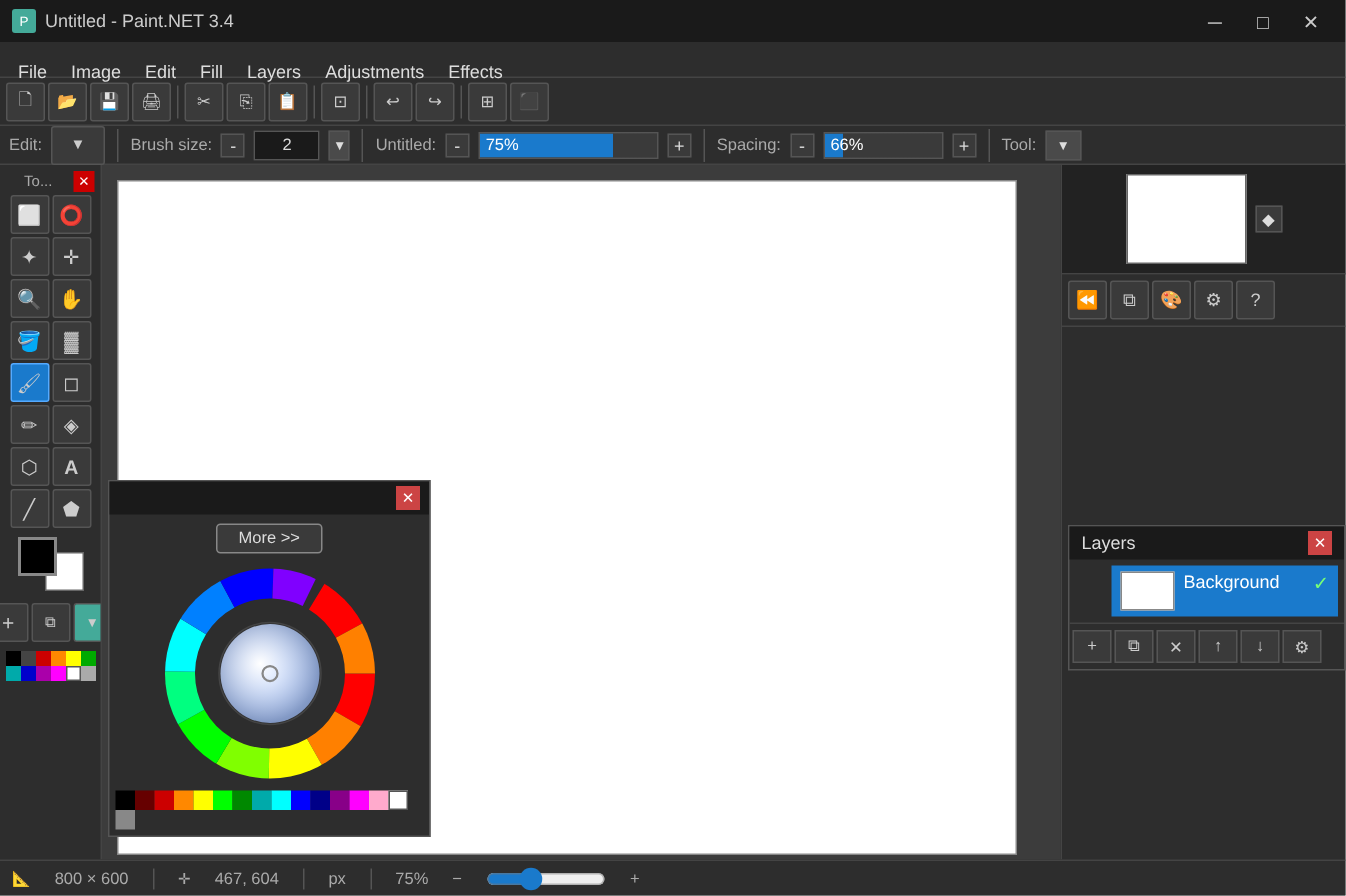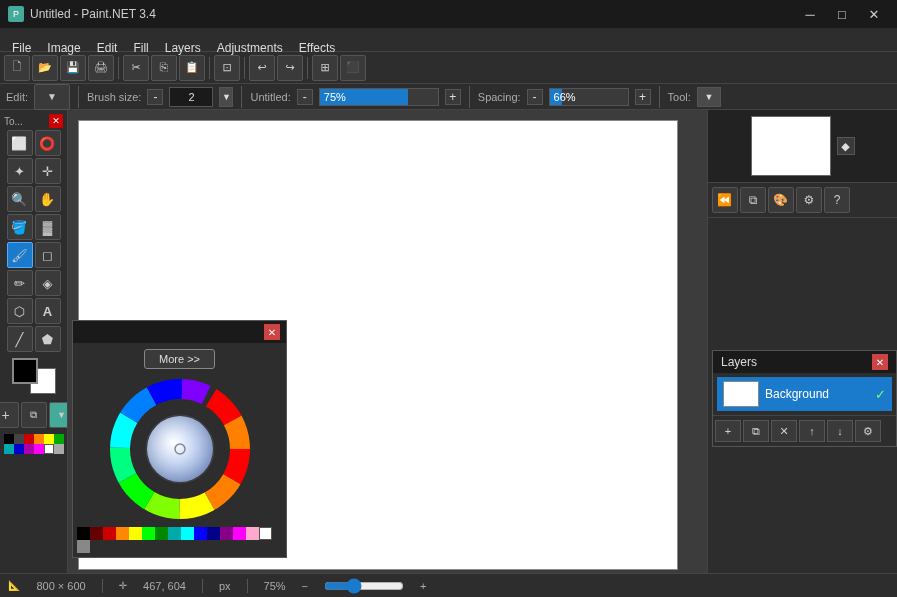--- a/index.html
+++ b/index.html
@@ -31,21 +31,21 @@
     .opt-val { background: #1a1a1a; border: 1px solid #555; color: #ddd; width: 44px; height: 20px; text-align: center; font-size: 11px; display: flex; align-items: center; justify-content: center; }
     .opt-val input { background: transparent; border: none; color: #ddd; width: 100%; text-align: center; font-size: 11px; outline: none; }
     .opt-dropdown { width: 14px; height: 20px; background: #4a4a4a; border: 1px solid #555; display: flex; align-items: center; justify-content: center; cursor: pointer; font-size: 9px; color: #ddd; }
 
     
     #main { display: flex; height: calc(597px - 28px - 24px - 32px - 26px - 24px); }
 
     
     #toolspanel { width: 68px; background: #2d2d2d; border-right: 1px solid #444; display: flex; flex-direction: column; align-items: center; padding: 4px 2px; gap: 2px; overflow: hidden; }
     .tool-label-row { display: flex; align-items: center; gap: 2px; width: 100%; padding: 0 2px; }
-    .tool-label { font-size: 10px; color: #aaa; flex: 1; }
+    .tool-label { font-size: 10px; color: #aaa; flex: 1; text-align: center; }
     .tool-close { width: 14px; height: 14px; background: #c00; display: flex; align-items: center; justify-content: center; font-size: 9px; color: white; cursor: pointer; }
     .tool-row { display: flex; gap: 2px; }
     .tool-btn { width: 26px; height: 26px; background: #3a3a3a; border: 1px solid #555; display: flex; align-items: center; justify-content: center; cursor: pointer; font-size: 13px; color: #ccc; border-radius: 2px; }
     .tool-btn.active { background: #1a7acc; border-color: #5af; }
     .color-boxes { display: flex; position: relative; width: 44px; height: 36px; margin: 4px auto; }
     .color-back { position: absolute; right: 0; bottom: 0; width: 26px; height: 26px; background: #222; border: 1px solid #666; }
     .color-front { position: absolute; left: 0; top: 0; width: 26px; height: 26px; background: #111; border: 2px solid #888; cursor: pointer; }
     .tools-bottom { display: flex; flex-direction: column; align-items: center; gap: 2px; margin-top: 2px; }
     .palette-row { display: flex; gap: 0; }
     .palette-cell { width: 10px; height: 10px; border: 0; cursor: pointer; }
@@ -78,21 +78,21 @@
     #color-wheel-container { display: flex; align-items: center; justify-content: center; padding: 4px; }
     #color-wheel { border-radius: 50%; }
     #palette-strip { display: flex; flex-wrap: wrap; padding: 4px; }
 
     
     #layers-panel { position: absolute; right: 0; top: 350px; width: 185px; background: #2d2d2d; border: 1px solid #555; z-index: 100; }
     #lp-header { display: flex; align-items: center; justify-content: space-between; background: #1a1a1a; height: 22px; padding: 0 8px; }
     #lp-title { font-size: 12px; color: #ddd; }
     #lp-close { width: 16px; height: 16px; background: #c44; display: flex; align-items: center; justify-content: center; font-size: 10px; color: white; cursor: pointer; }
     #lp-content { padding: 4px; }
-    .layer-row { display: flex; align-items: center; background: #1a7acc; padding: 4px 6px; gap: 6px; cursor: pointer; }
+    .layer-row { display: flex; align-items: flex-start; background: #1a7acc; padding: 4px 6px; gap: 6px; cursor: pointer; margin-left: 24px; }
     .layer-thumb { width: 36px; height: 26px; background: white; border: 1px solid #888; }
     .layer-name { font-size: 12px; color: #fff; flex: 1; }
     .layer-check { color: #7f7; font-size: 13px; }
     #lp-toolbar { display: flex; align-items: center; justify-content: flex-start; padding: 4px 2px; gap: 2px; border-top: 1px solid #444; }
     .lp-tb-btn { width: 26px; height: 22px; background: #3a3a3a; border: 1px solid #555; display: flex; align-items: center; justify-content: center; cursor: pointer; font-size: 11px; color: #ccc; }
   </style>
 </head>
 <body>
 
 <div id="titlebar">

